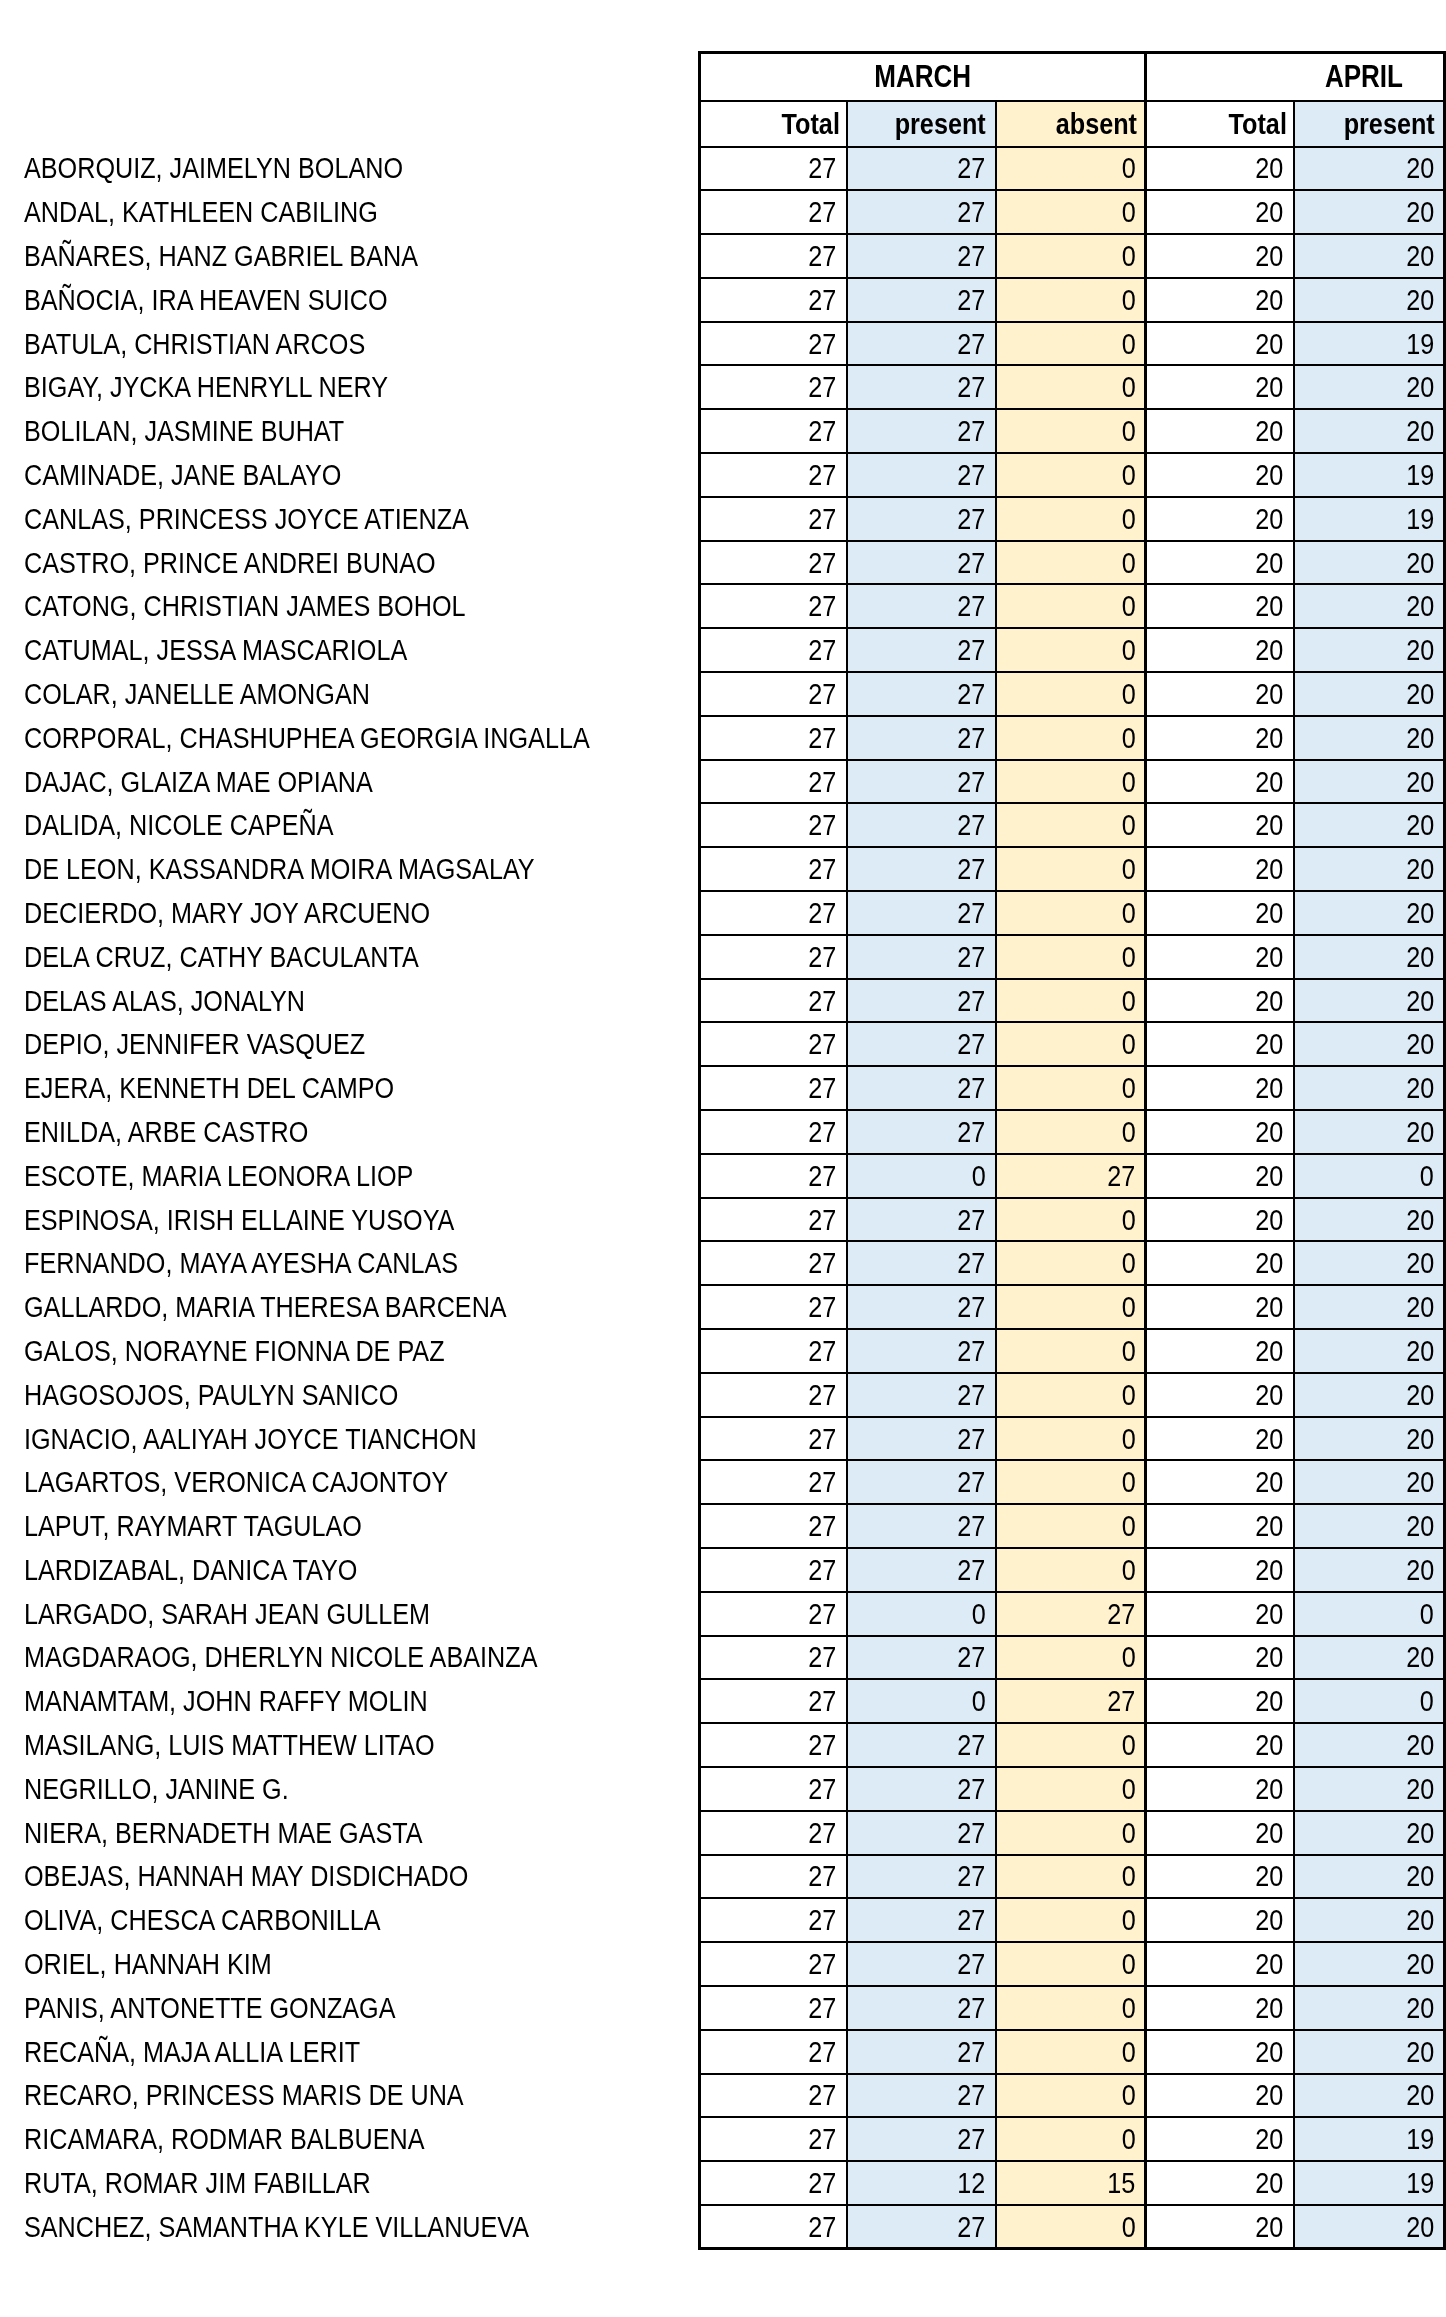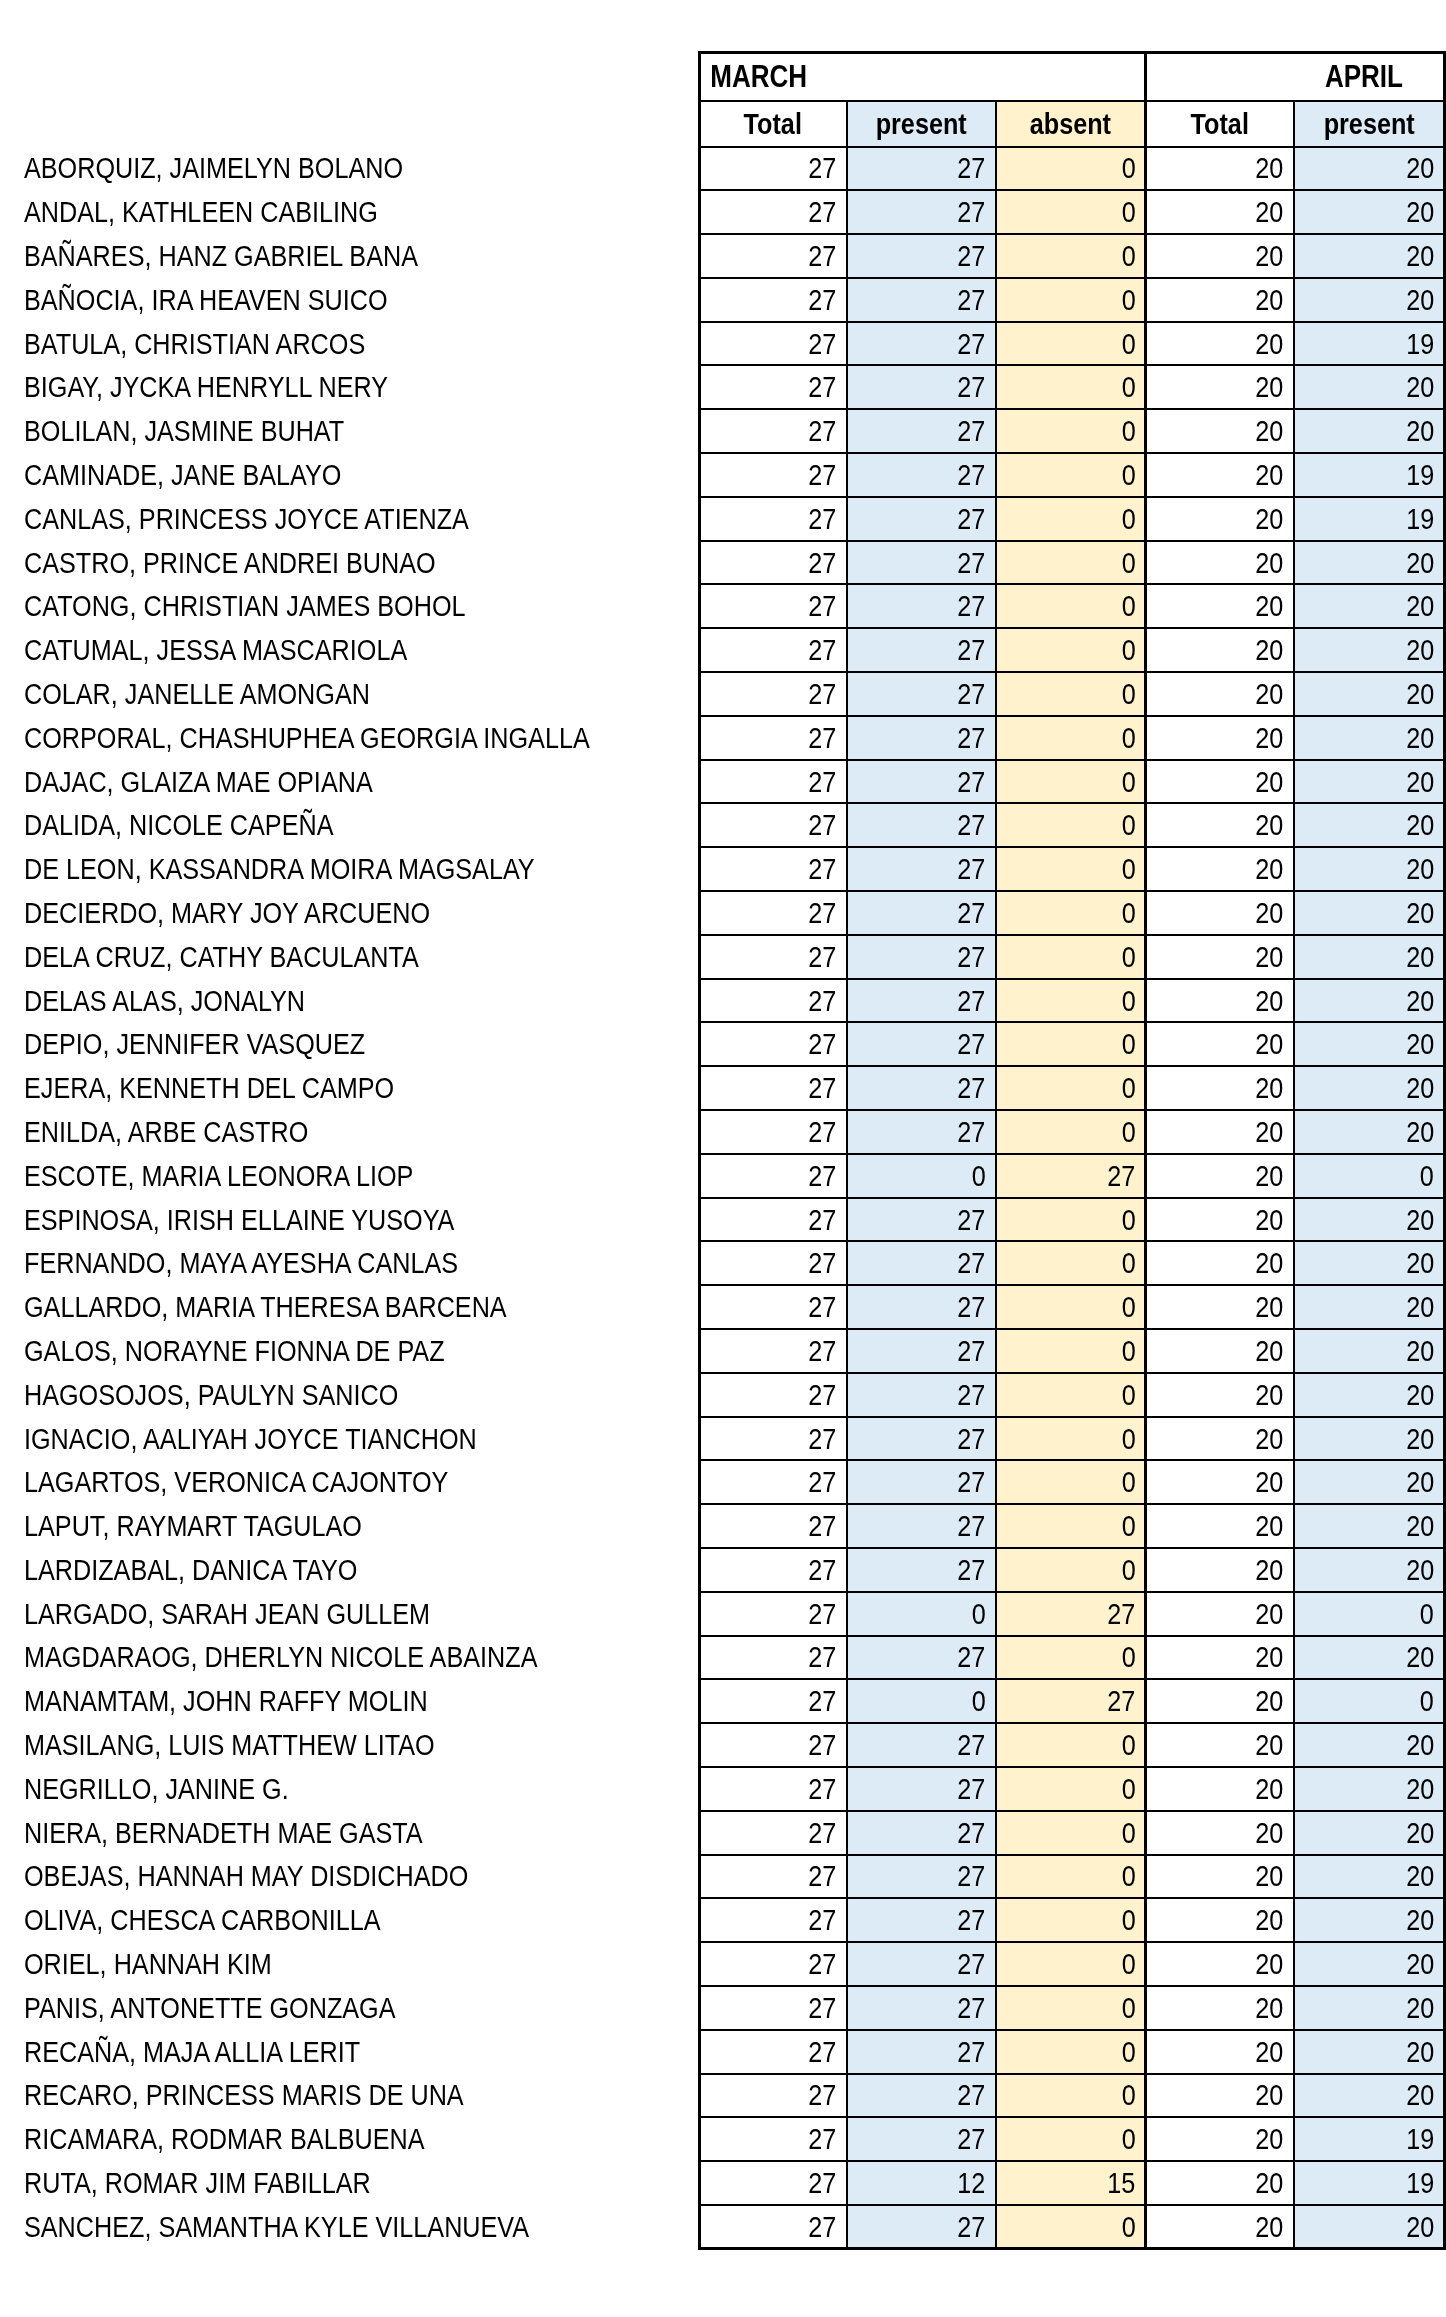--- a/index.html
+++ b/index.html
@@ -20,22 +20,22 @@
   tbody tr:last-child td.v{border-bottom-width:3px;}
 
   
   td.name-cell{border:none;background:#fff;padding-left:24px;white-space:nowrap;
                font-size:30px;text-align:left;}
 
   td.col-present{background:var(--present-fill,#DDEBF7);}
   td.col-absent{background:var(--absent-fill,#FFF2CC);}
 
   td.num{font-size:30px;text-align:right;padding-right:9px;white-space:nowrap;}
-  td.hdr{font-weight:bold;font-size:30px;text-align:center;white-space:nowrap;}
-  td.hdr-month{font-weight:bold;font-size:31px;white-space:nowrap;}
+  td.hdr{font-weight:bold;font-size:30px;text-align:right;white-space:nowrap;}
+  td.hdr-month{font-weight:bold;font-size:31px;text-align:center;white-space:nowrap;}
   td.hdr-month.right{text-align:right;padding-right:40px;text-decoration:underline;}
 
   
   .cx{display:inline-block;white-space:nowrap;transform:scaleX(0.84);}
   .cx.left{transform-origin:0 50%;}
   .cx.right{transform-origin:100% 50%;}
   .cx.center{transform-origin:50% 50%;}
 </style>
 </head>
 <body>

